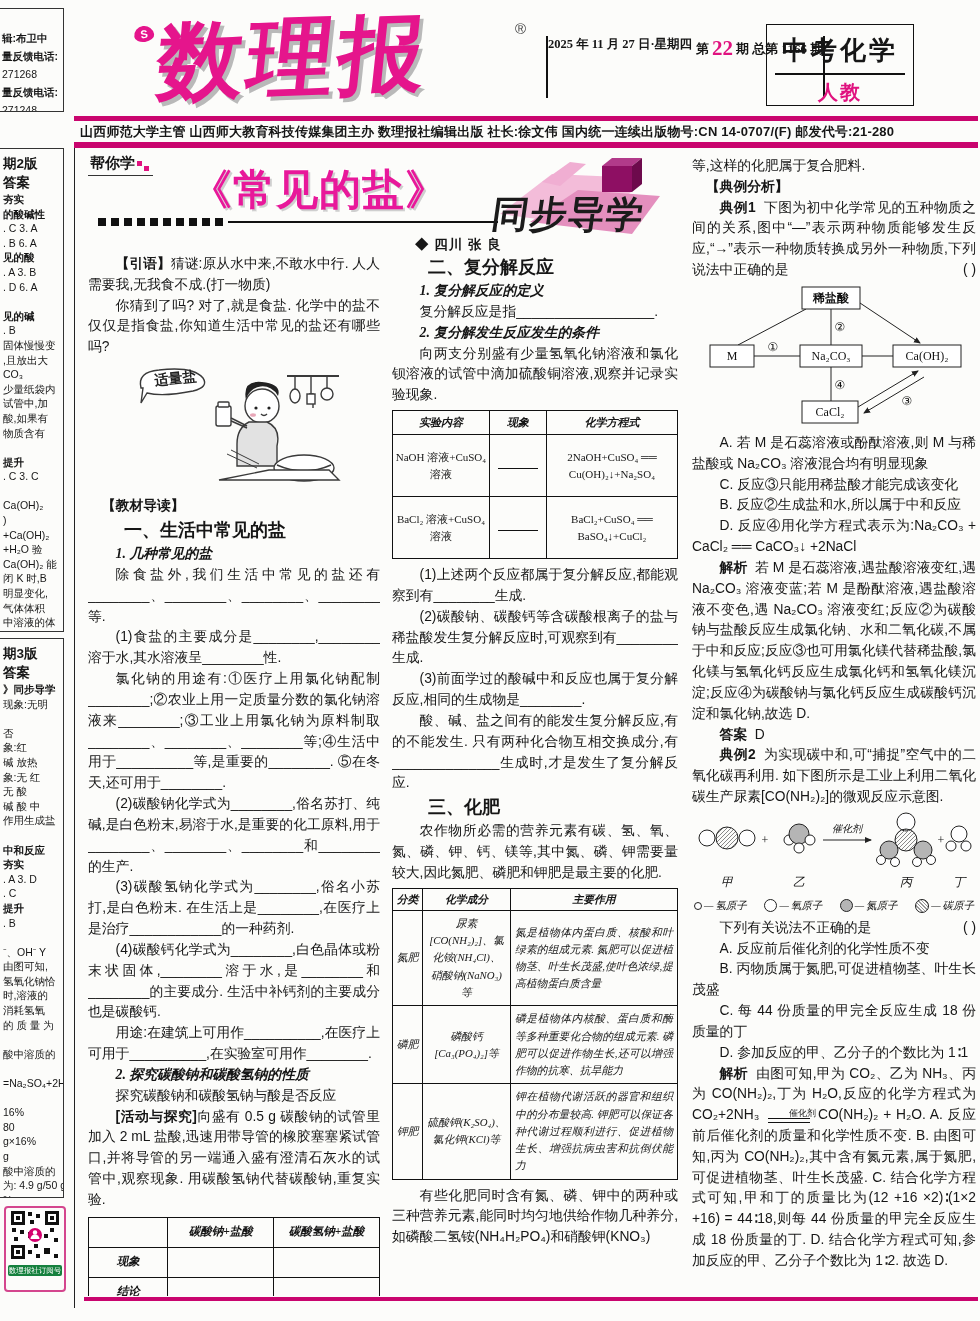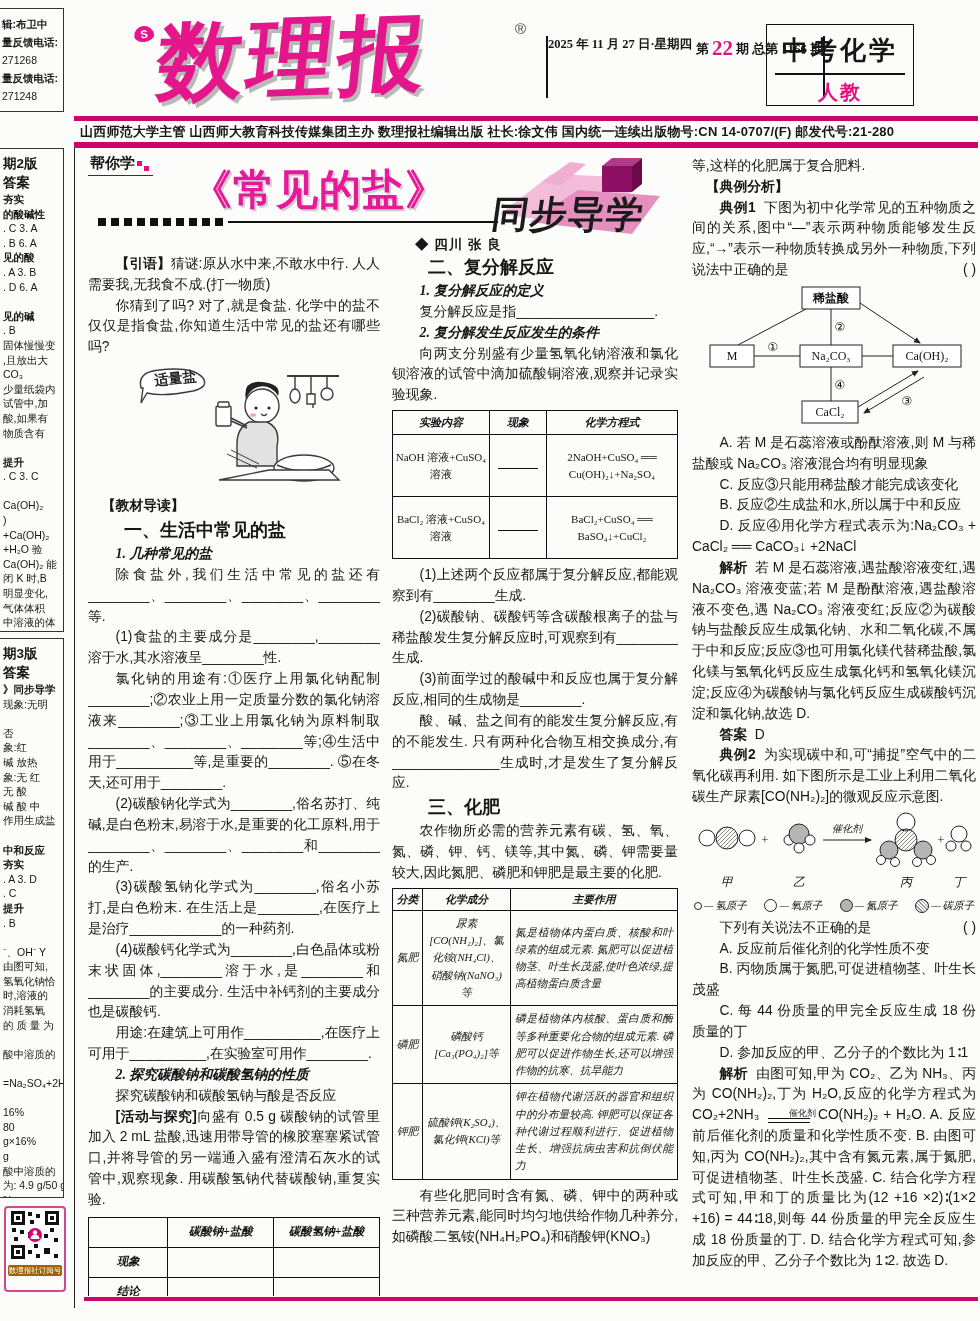--- a/index.html
+++ b/index.html
@@ -3,21 +3,21 @@
 <meta charset="utf-8">
 <style>
   * { margin:0; padding:0; box-sizing:border-box; }
   html,body { width:980px; }
   body { height:1321px; position:relative; background:#fcfcfa; color:#161616;
          font-family:"Liberation Sans", sans-serif; overflow:hidden; }
   .abs { position:absolute; }
 
   
   .editor-box { left:0; top:8px; width:64px; height:104px; border:1px solid #333; border-left:none;
-                padding:6px 3px 0 2px; font-size:10.5px; line-height:18px; overflow:hidden; white-space:nowrap; }
+                padding:20px 3px 0 2px; font-size:10.5px; line-height:18px; overflow:hidden; white-space:nowrap; }
   .editor-box .b { font-weight:bold; }
   .masthead { left:128px; top:4px; width:420px; height:112px; }
   .masthead-logo { position:absolute; left:6px; top:22px; width:20px; height:16px; background:#e5158c;
                    border-radius:50% 50% 50% 50%/60% 60% 40% 40%; color:#fff; font-size:11px; font-weight:bold;
                    text-align:center; line-height:16px; transform:rotate(-8deg); }
   .masthead-text { position:absolute; left:30px; top:-4px; font-size:86px; font-weight:bold; color:#e5158c;
                    letter-spacing:4px; transform:skewX(-8deg) rotate(-2deg);
                    text-shadow:4px 4px 0 #b9b9b9; font-family:"Liberation Serif", serif; }
   .masthead-reg { position:absolute; right:22px; top:16px; font-size:15px; color:#444; }
   .date-box { left:546px; top:36px; width:176px; height:62px; display:flex; align-items:stretch; }
@@ -38,21 +38,21 @@
   .v-rule { left:74px; top:148px; width:1px; height:1160px; background:#222; }
   .sb-box { left:0; width:64px; border:1px solid #333; border-left:none; padding:5px 2px 2px 3px;
             font-size:10.5px; line-height:14.6px; overflow:hidden; white-space:nowrap; }
   .sb-box .hd { font-size:13.5px; font-weight:bold; line-height:19px; }
   .sb-box .b { font-weight:bold; }
   .sb-line { min-height:14.6px; }
   .sb1 { top:148px; height:484px; }
   .sb2 { top:638px; height:560px; }
   .qr-box { left:4px; top:1206px; width:62px; height:86px; border:2px solid #d4468e; border-radius:4px;
             padding:2px; text-align:center; }
-  .qr-label { margin-top:1px; background:#a16207; color:#fff; font-size:7.5px; line-height:11px; border-radius:2px; }
+  .qr-label { margin-top:1px; background:#15803d; color:#fff; font-size:7.5px; line-height:11px; border-radius:2px; }
 
   
   .banner { left:84px; top:150px; width:592px; height:100px; }
   .banner-tag { position:absolute; left:4px; top:4px; font-size:15px; font-weight:bold;
                 border-bottom:1.5px solid #333; padding:0 4px 2px 2px; }
   .banner-tag .sq { display:inline-block; width:5px; height:5px; background:#e0127f; margin-left:2px; vertical-align:2px; }
   .banner-title { position:absolute; left:70px; top:12px; width:330px; text-align:center; font-size:42px; font-weight:900;
                   color:#e8189a; letter-spacing:1px; text-shadow:2px 2px 0 #cfcfcf, -1px -1px 0 #fff; white-space:nowrap; }
   .banner-rule { position:absolute; left:14px; top:68px; width:400px; display:flex; align-items:center; gap:5px; }
   .banner-rule .dot { width:8px; height:8px; background:#111; }

